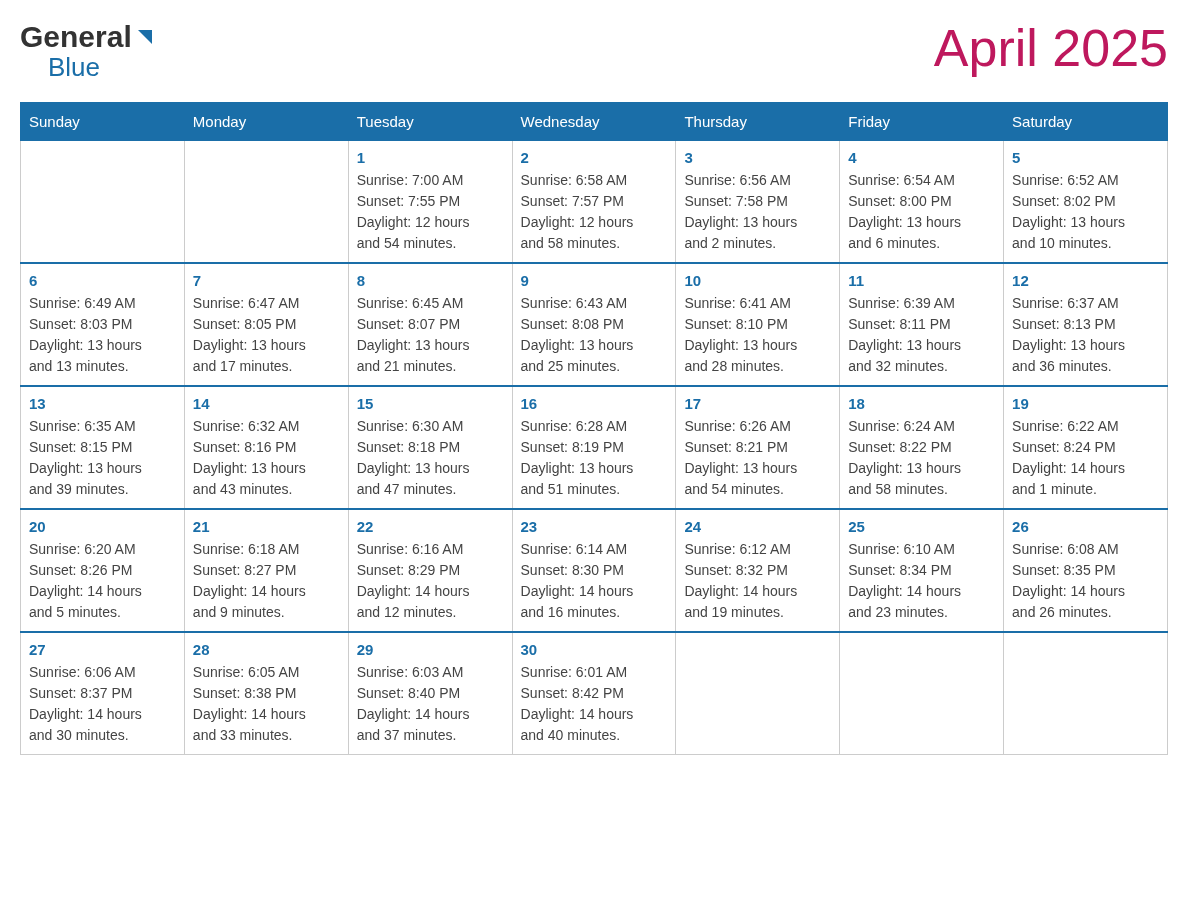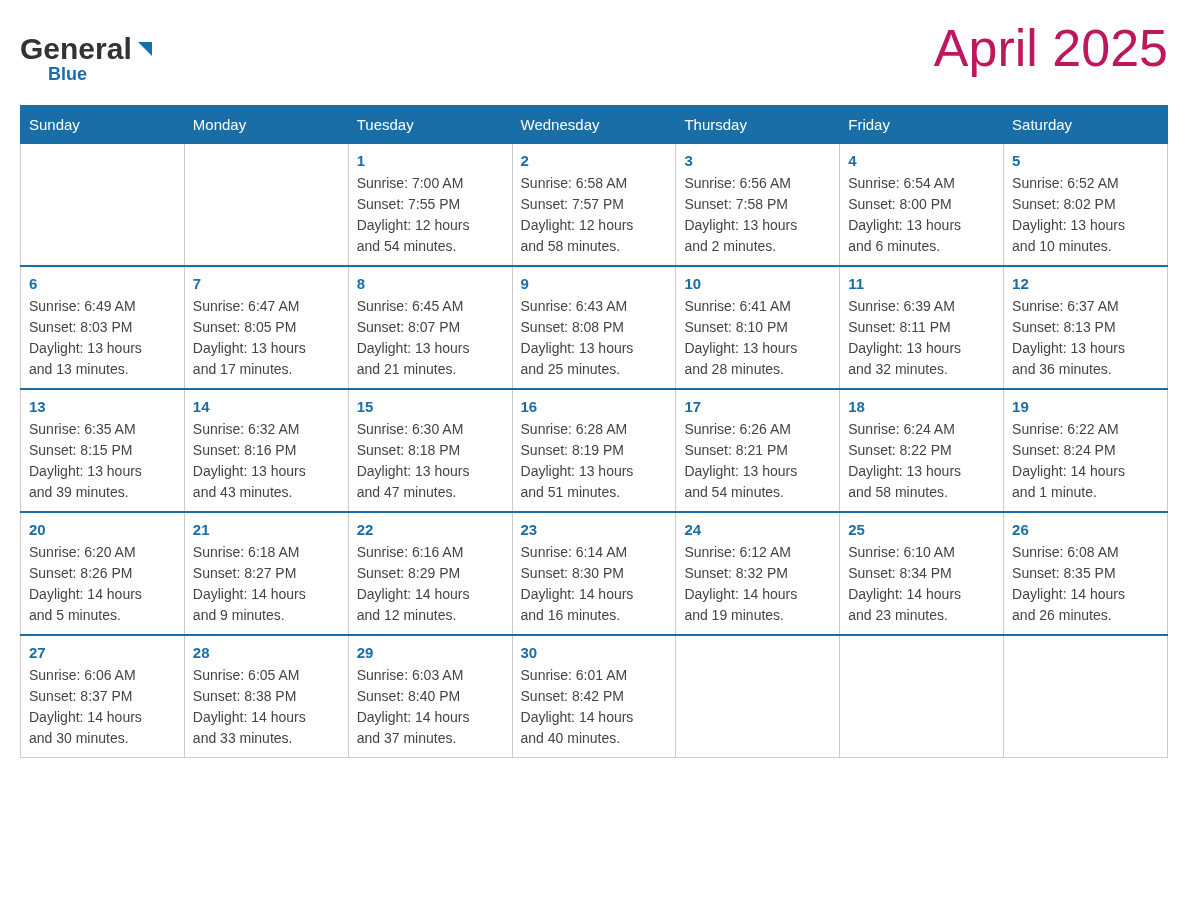--- a/index.html
+++ b/index.html
@@ -73,21 +73,20 @@
     .calendar tr:first-child td {
       border-top: 1px solid #ccc;
     }
     .empty-cell {
       background: #fff;
     }
     
     .logo-area {
       display: flex;
       align-items: center;
-      margin-top: 12px;
     }
     .logo-line1 {
       display: flex;
       align-items: center;
     }
     .logo-line2 {
       display: flex;
       align-items: center;
     }
     .logo-block {
@@ -98,22 +97,22 @@
       font-weight: bold;
       color: #333;
       display: flex;
       align-items: center;
     }
     .arrow-svg {
       margin-left: 2px;
       margin-bottom: 0px;
     }
     .blue-text {
-      font-size: 18px;
-      font-weight: bold;
+      font-size: 26px;
+      font-weight: normal;
       color: #1a6ea8;
       margin-left: 28px;
     }
   </style>
 </head>
 <body>
 
 <div class="header">
   <div class="logo-area">
     <div class="logo-block">

